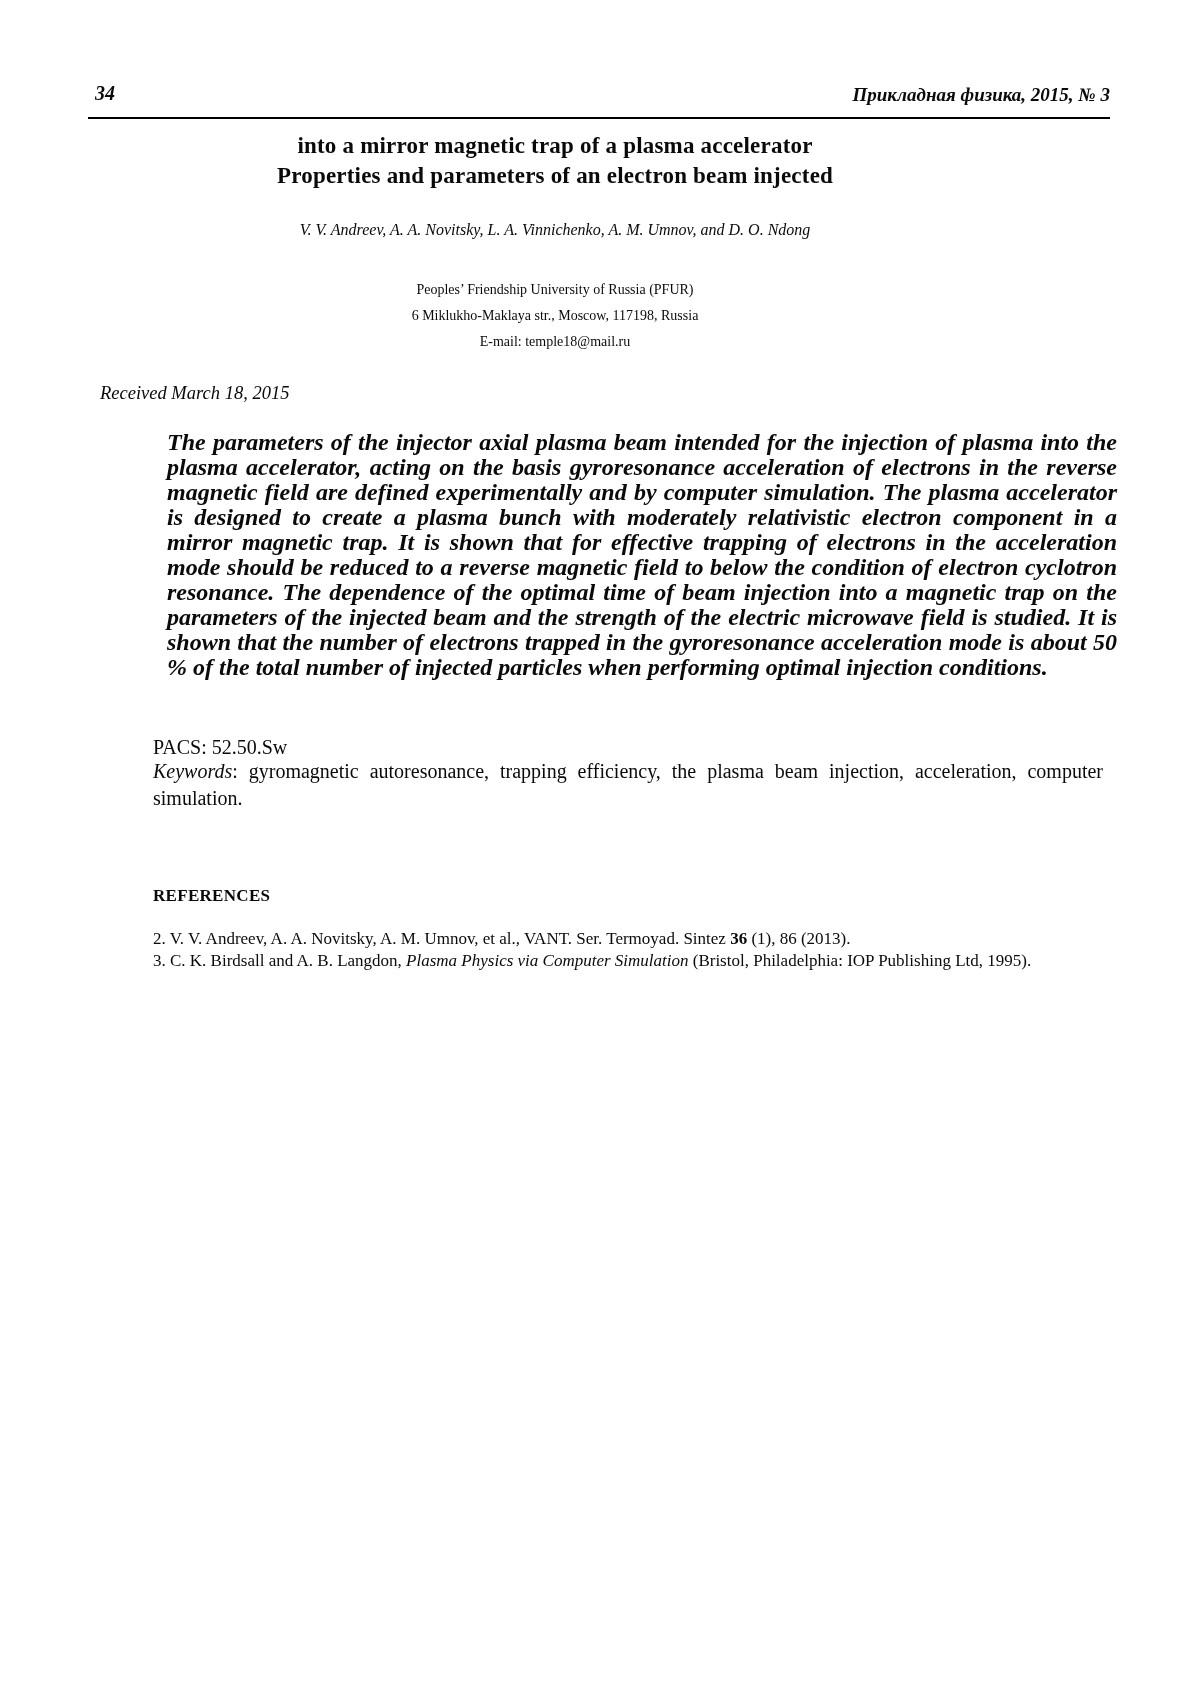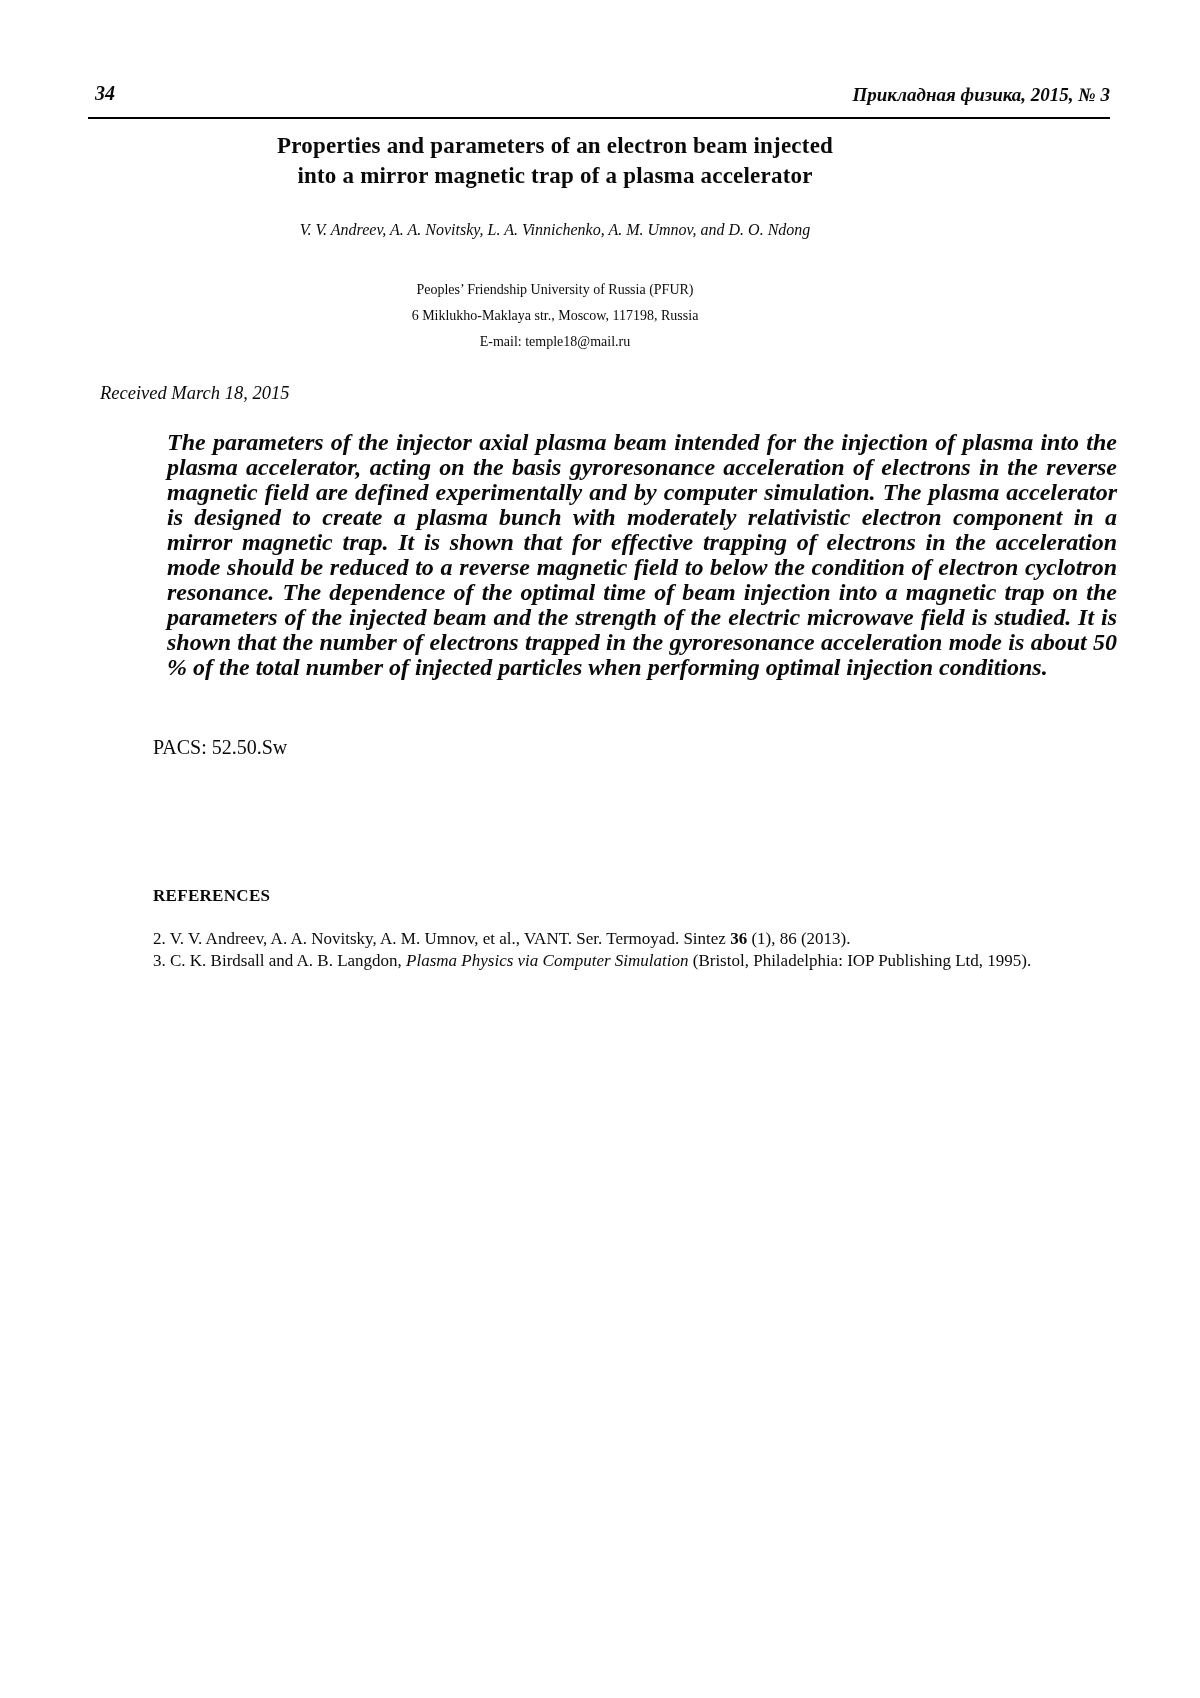--- a/index.html
+++ b/index.html
@@ -98,38 +98,41 @@
 
 <div class="page">
 
   <div class="abs page-number">34</div>
 
   <div class="abs journal-header">Прикладная физика, 2015, № 3</div>
 
   <div class="abs header-rule"></div>
 
   <div class="abs paper-title">
+    <div>into a mirror magnetic trap of a plasma accelerator</div>
     <div>Properties and parameters of an electron beam injected</div>
-    <div>into a mirror magnetic trap of a plasma accelerator</div>
   </div>
 
   <div class="abs authors-line">V. V. Andreev, A. A. Novitsky, L. A. Vinnichenko, A. M. Umnov, and D. O. Ndong</div>
 
   <div class="abs affiliation-block">
     <div>Peoples’ Friendship University of Russia (PFUR)</div>
     <div>6 Miklukho-Maklaya str., Moscow, 117198, Russia</div>
     <div>E-mail: temple18@mail.ru</div>
   </div>
 
   <div class="abs received-line">Received March 18, 2015</div>
 
   <div class="abs abstract-block">The parameters of the injector axial plasma beam intended for the injection of plasma into the plasma accelerator, acting on the basis gyroresonance acceleration of electrons in the reverse magnetic field are defined experimentally and by computer simulation. The plasma accelerator is designed to create a plasma bunch with moderately relativistic electron component in a mirror magnetic trap. It is shown that for effective trapping of electrons in the acceleration mode should be reduced to a reverse magnetic field to below the condition of electron cyclotron resonance. The dependence of the optimal time of beam injection into a magnetic trap on the parameters of the injected beam and the strength of the electric microwave field is studied. It is shown that the number of electrons trapped in the gyroresonance acceleration mode is about 50 % of the total number of injected particles when performing optimal injection conditions.</div>
 
   <div class="abs pacs-line">PACS: 52.50.Sw</div>
 
+  <div class="abs keywords-block">
+    <span class="kw-label">Keywords</span><span>: gyromagnetic autoresonance, trapping efficiency, the plasma beam injection, acceleration, computer simulation.</span>
+  </div>
 
   <div class="abs references-heading">REFERENCES</div>
 
   <div class="abs references-list">
     <p><span>2. V. V. Andreev, A. A. Novitsky, A. M. Umnov, et al., VANT. Ser. Termoyad. Sintez  </span><span class="b">36</span><span> (1), 86 (2013).</span></p>
     <p><span>3. C. K. Birdsall and A. B. Langdon, </span><span class="i">Plasma Physics via Computer Simulation</span><span> (Bristol, Philadelphia: IOP Publishing Ltd, 1995).</span></p>
   </div>
 
 </div>
 

